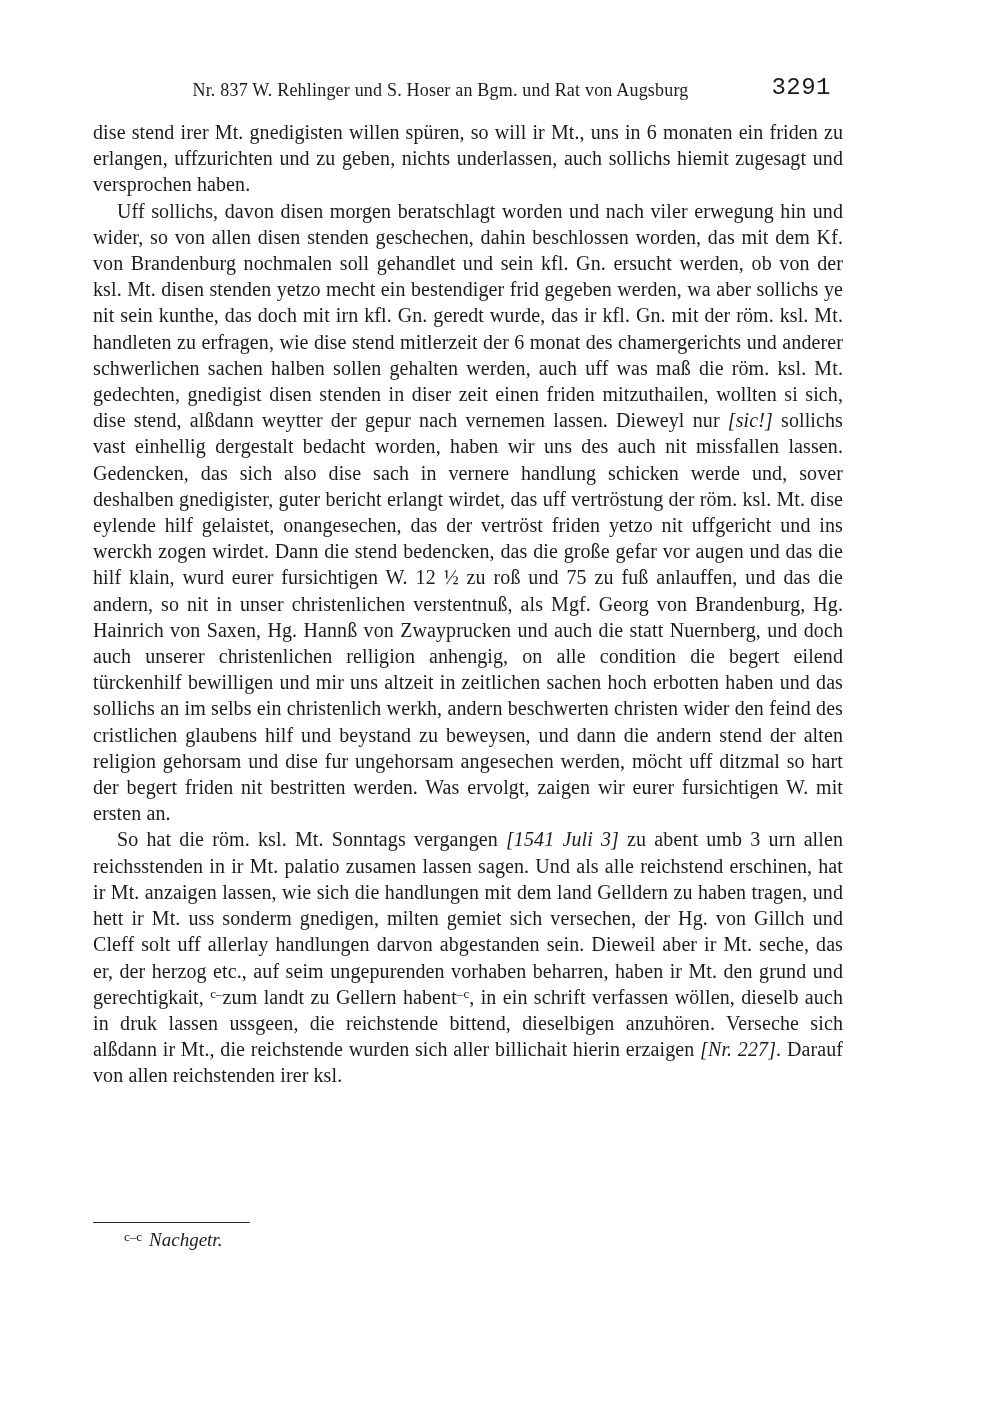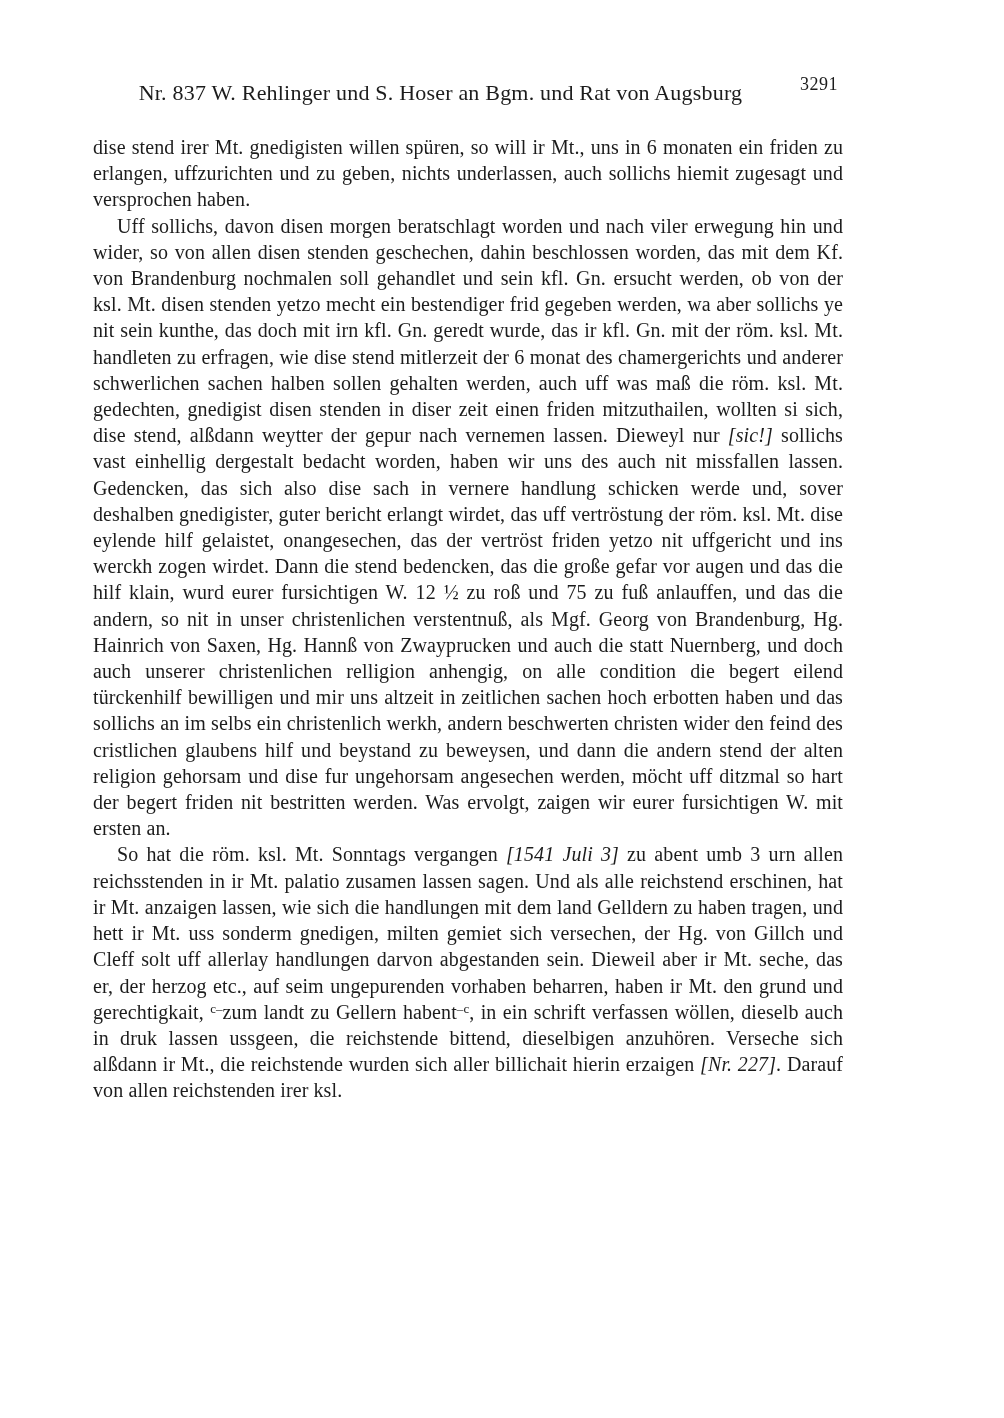--- a/index.html
+++ b/index.html
@@ -22,35 +22,36 @@
     top: 76px;
     width: 750px;
     height: 30px;
   }
   .header-title {
     position: absolute;
     left: 0;
     right: 55px;
     top: 4px;
     text-align: center;
-    font-size: 22px;
+    font-size: 18px;
     letter-spacing: 0.2px;
     white-space: nowrap;
   }
   .page-number {
     position: absolute;
-    right: 5px;
+    right: 12px;
     top: -2px;
-    font-size: 18px;
+    font-size: 24px;
     letter-spacing: 0.5px;
+    font-family: Liberation Mono, monospace;
   }
   .body-text {
     position: absolute;
     left: 93px;
-    top: 134px;
+    top: 119px;
     width: 750px;
     font-size: 20px;
     line-height: 26.2px;
     text-align: justify;
     letter-spacing: 0.1px;
   }
   .body-text p {
     margin: 0;
     padding: 0;
   }
@@ -105,14 +106,18 @@
     <div class="header-title">Nr. 837 W. Rehlinger und S. Hoser an Bgm. und Rat von Augsburg</div>
     <div class="page-number">3291</div>
   </div>
 
   <div class="body-text">
       <p class="">dise stend irer Mt. gnedigisten willen spüren, so will ir Mt., uns in 6 monaten ein friden zu erlangen, uffzurichten und zu geben, nichts underlassen, auch sollichs hiemit zugesagt und versprochen haben.</p>
       <p class="indent">Uff sollichs, davon disen morgen beratschlagt worden und nach viler erwegung hin und wider, so von allen disen stenden geschechen, dahin beschlossen worden, das mit dem Kf. von Brandenburg nochmalen soll gehandlet und sein kfl. Gn. ersucht werden, ob von der ksl. Mt. disen stenden yetzo mecht ein bestendiger frid gegeben werden, wa aber sollichs ye nit sein kunthe, das doch mit irn kfl. Gn. geredt wurde, das ir kfl. Gn. mit der röm. ksl. Mt. handleten zu erfragen, wie dise stend mitlerzeit der 6 monat des chamergerichts und anderer schwerlichen sachen halben sollen gehalten werden, auch uff was maß die röm. ksl. Mt. gedechten, gnedigist disen stenden in diser zeit einen friden mitzuthailen, wollten si sich, dise stend, alßdann weytter der gepur nach vernemen lassen. Dieweyl nur <span class="italic">[sic!]</span> sollichs vast einhellig dergestalt bedacht worden, haben wir uns des auch nit missfallen lassen. Gedencken, das sich also dise sach in vernere handlung schicken werde und, sover deshalben gnedigister, guter bericht erlangt wirdet, das uff vertröstung der röm. ksl. Mt. dise eylende hilf gelaistet, onangesechen, das der vertröst friden yetzo nit uffgericht und ins werckh zogen wirdet. Dann die stend bedencken, das die große gefar vor augen und das die hilf klain, wurd eurer fursichtigen W. 12 ½ zu roß und 75 zu fuß anlauffen, und das die andern, so nit in unser christenlichen verstentnuß, als Mgf. Georg von Brandenburg, Hg. Hainrich von Saxen, Hg. Hannß von Zwayprucken und auch die statt Nuernberg, und doch auch unserer christenlichen relligion anhengig, on alle condition die begert eilend türckenhilf bewilligen und mir uns altzeit in zeitlichen sachen hoch erbotten haben und das sollichs an im selbs ein christenlich werkh, andern beschwerten christen wider den feind des cristlichen glaubens hilf und beystand zu beweysen, und dann die andern stend der alten religion gehorsam und dise fur ungehorsam angesechen werden, möcht uff ditzmal so hart der begert friden nit bestritten werden. Was ervolgt, zaigen wir eurer fursichtigen W. mit ersten an.</p>
       <p class="indent">So hat die röm. ksl. Mt. Sonntags vergangen <span class="italic">[1541 Juli 3]</span> zu abent umb 3 urn allen reichsstenden in ir Mt. palatio zusamen lassen sagen. Und als alle reichstend erschinen, hat ir Mt. anzaigen lassen, wie sich die handlungen mit dem land Gelldern zu haben tragen, und hett ir Mt. uss sonderm gnedigen, milten gemiet sich versechen, der Hg. von Gillch und Cleff solt uff allerlay handlungen darvon abgestanden sein. Dieweil aber ir Mt. seche, das er, der herzog etc., auf seim ungepurenden vorhaben beharren, haben ir Mt. den grund und gerechtigkait, <span class="sup">c–</span>zum landt zu Gellern habent<span class="sup">–c</span>, in ein schrift verfassen wöllen, dieselb auch in druk lassen ussgeen, die reichstende bittend, dieselbigen anzuhören. Verseche sich alßdann ir Mt., die reichstende wurden sich aller billichait hierin erzaigen <span class="italic">[Nr. 227]</span>. Darauf von allen reichstenden irer ksl.</p>
     </div>
 
+  <div class="footnote-block">
+    <div class="footnote-rule"></div>
+    <div class="footnote"><span class="fn-marker">c–c</span><span class="fn-text">Nachgetr.</span></div>
+  </div>
 
 </div>
 
 </body></html>

